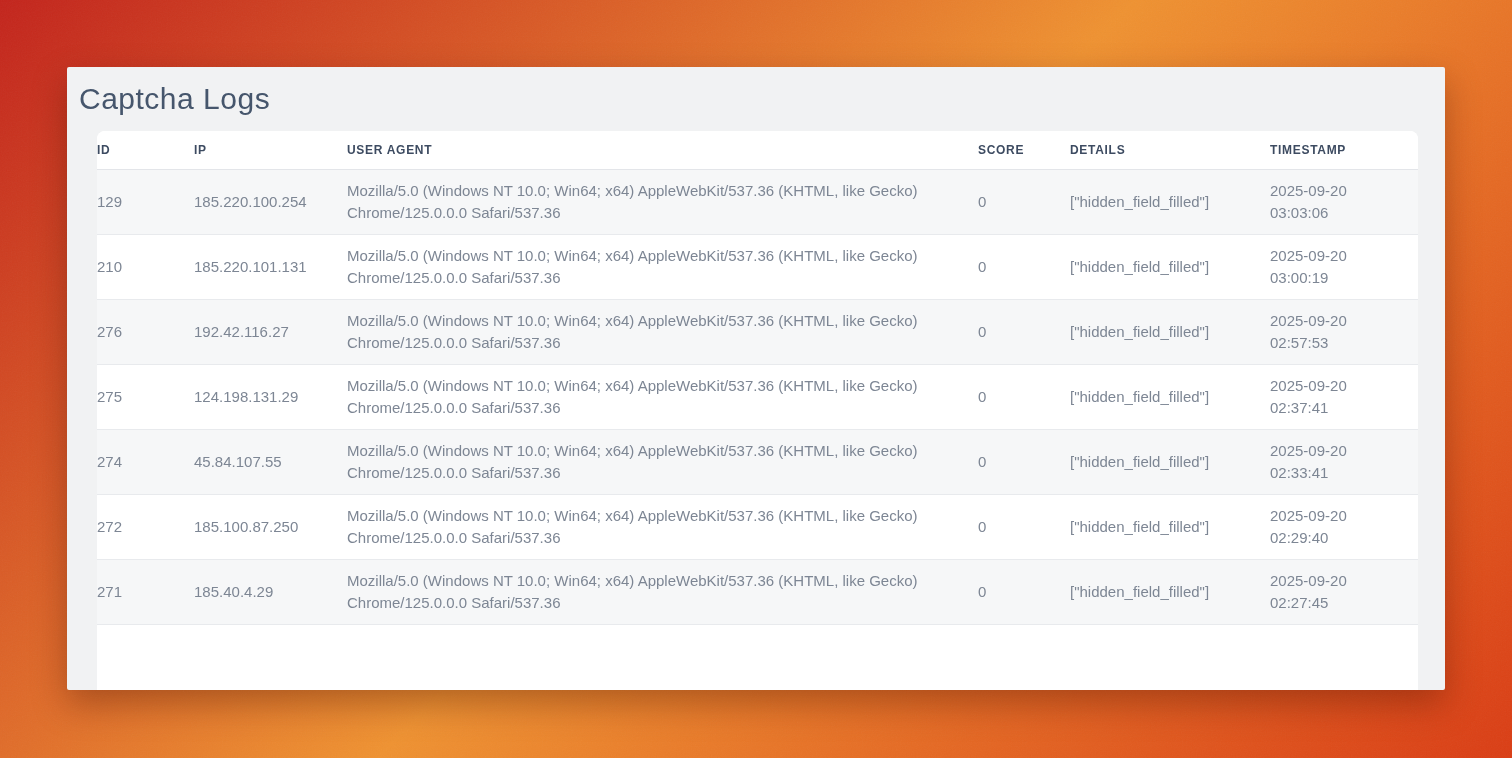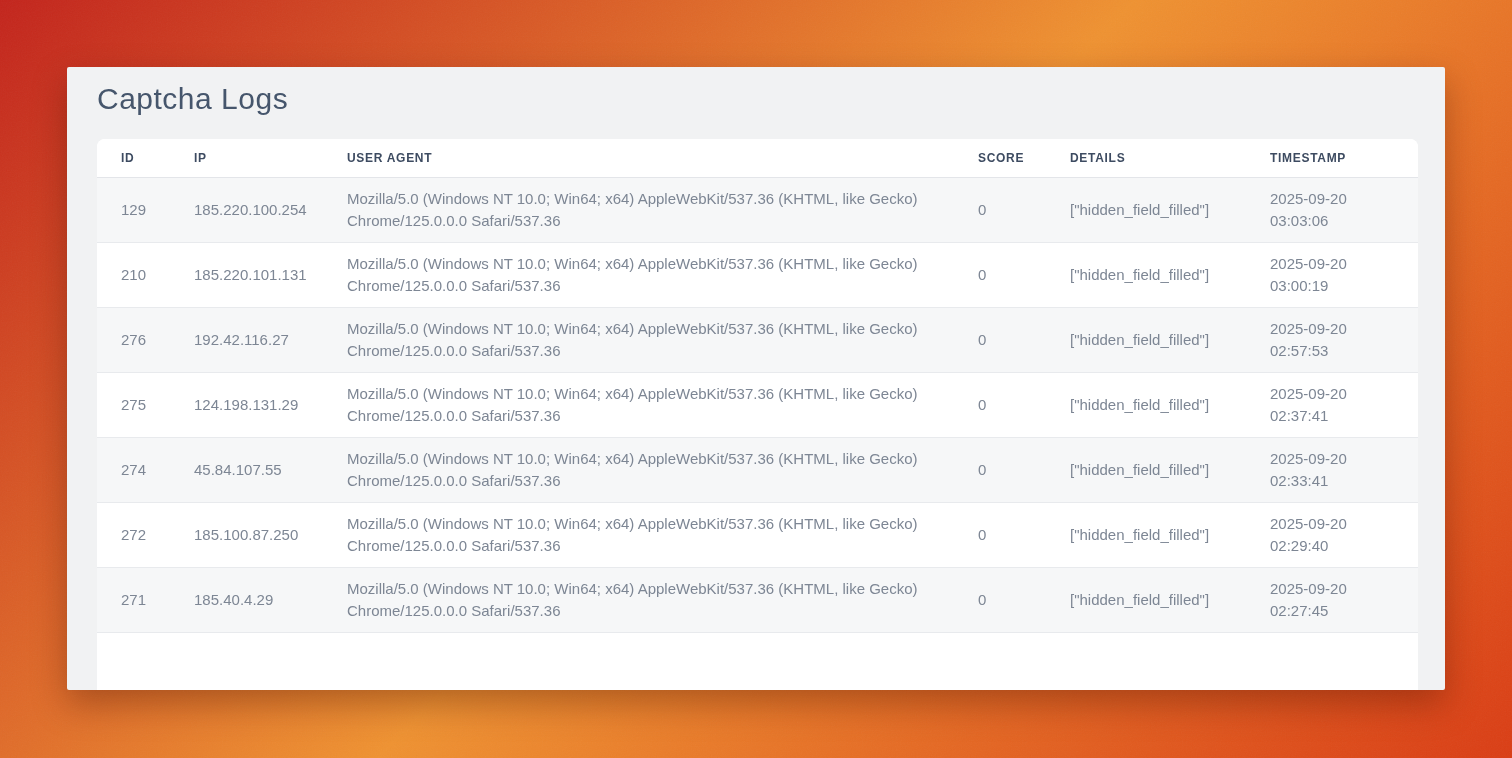--- a/index.html
+++ b/index.html
@@ -21,27 +21,27 @@
   .card {
     position: absolute;
     left: 67px; top: 67px;
     width: 1378px; height: 623px;
     background: #f1f2f3;
     border-radius: 2px;
     box-shadow: 0 14px 34px rgba(70, 15, 0, 0.35);
     overflow: hidden;
   }
   .page-title {
-    padding: 13px 30px 0 30px;
+    padding: 13px 30px 0 12px;
     font-size: 30px;
     line-height: 38px;
     font-weight: 500;
     letter-spacing: 0.5px;
     color: #46566c;
-    height: 72px;
+    height: 64px;
   }
   .table-wrap {
     margin: 0 27px 0 30px;
     background: #ffffff;
     border-radius: 8px 8px 0 0;
     overflow: hidden;
     height: 559px;
   }
   table {
     width: 100%;
@@ -62,21 +62,21 @@
   }
   tbody td {
     height: 64px;
     font-size: 15px;
     line-height: 22px;
     color: #7d8694;
     vertical-align: middle;
     border-bottom: 1px solid #e8eaed;
     padding: 10px 10px 10px 0;
   }
-  th.col-id, td.col-id { padding-left: 24px; }
+  th.col-id, td.col-id { }
   td.col-ua { padding-right: 30px; }
   tbody tr:nth-child(odd) { background: #f6f7f8; }
   tbody tr:nth-child(even) { background: #ffffff; }
 </style>
 </head>
 <body>
 
 <svg class="noise-overlay" xmlns="http://www.w3.org/2000/svg">
   <filter id="grain">
     <feTurbulence type="fractalNoise" baseFrequency="0.8" numOctaves="2" stitchTiles="stitch"></feTurbulence>

